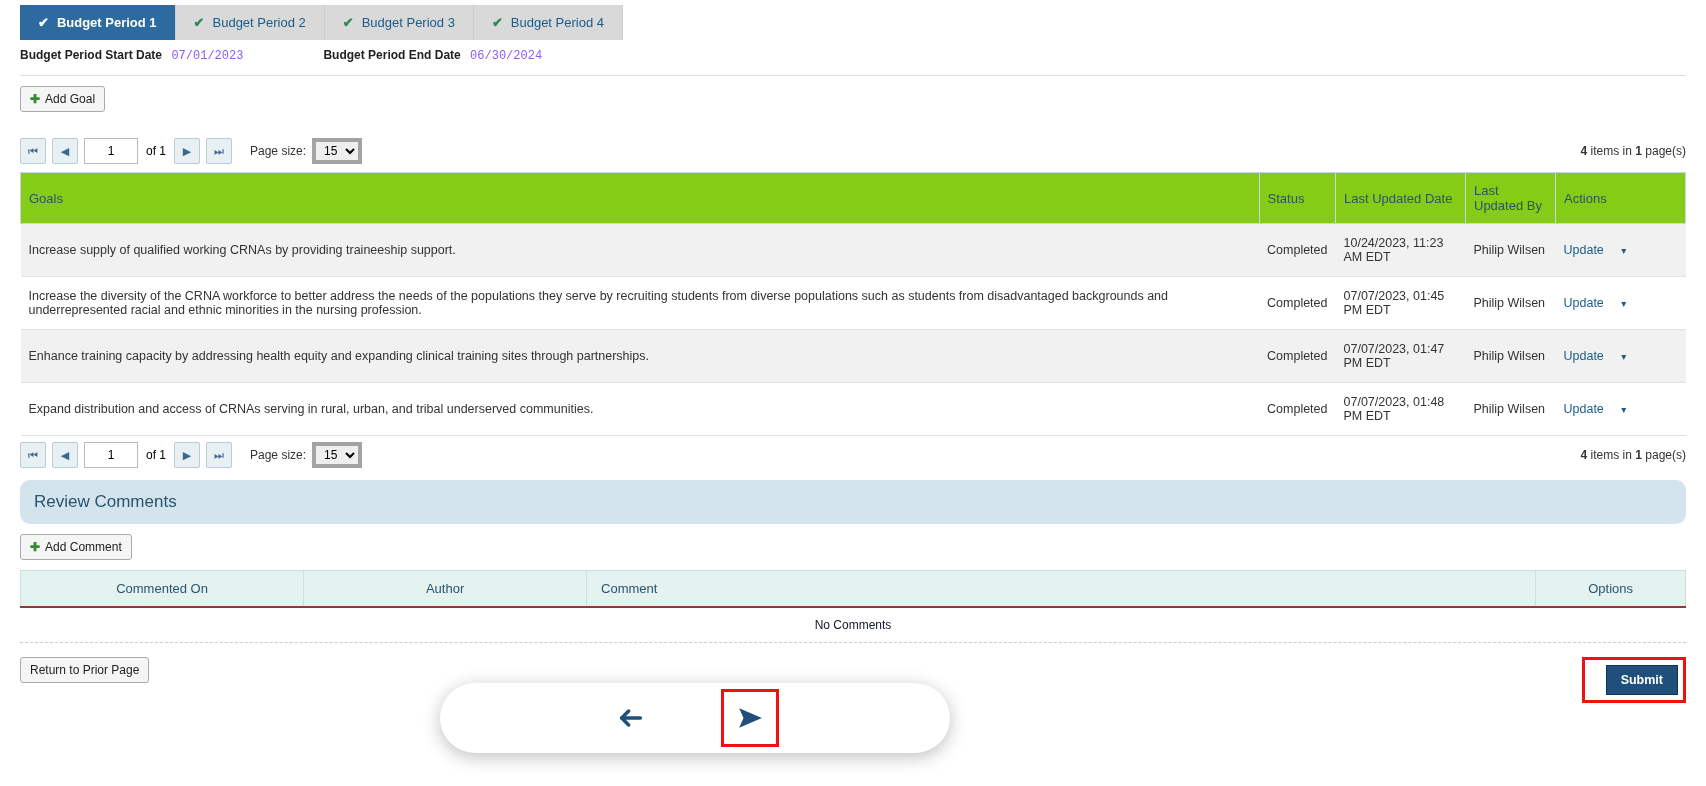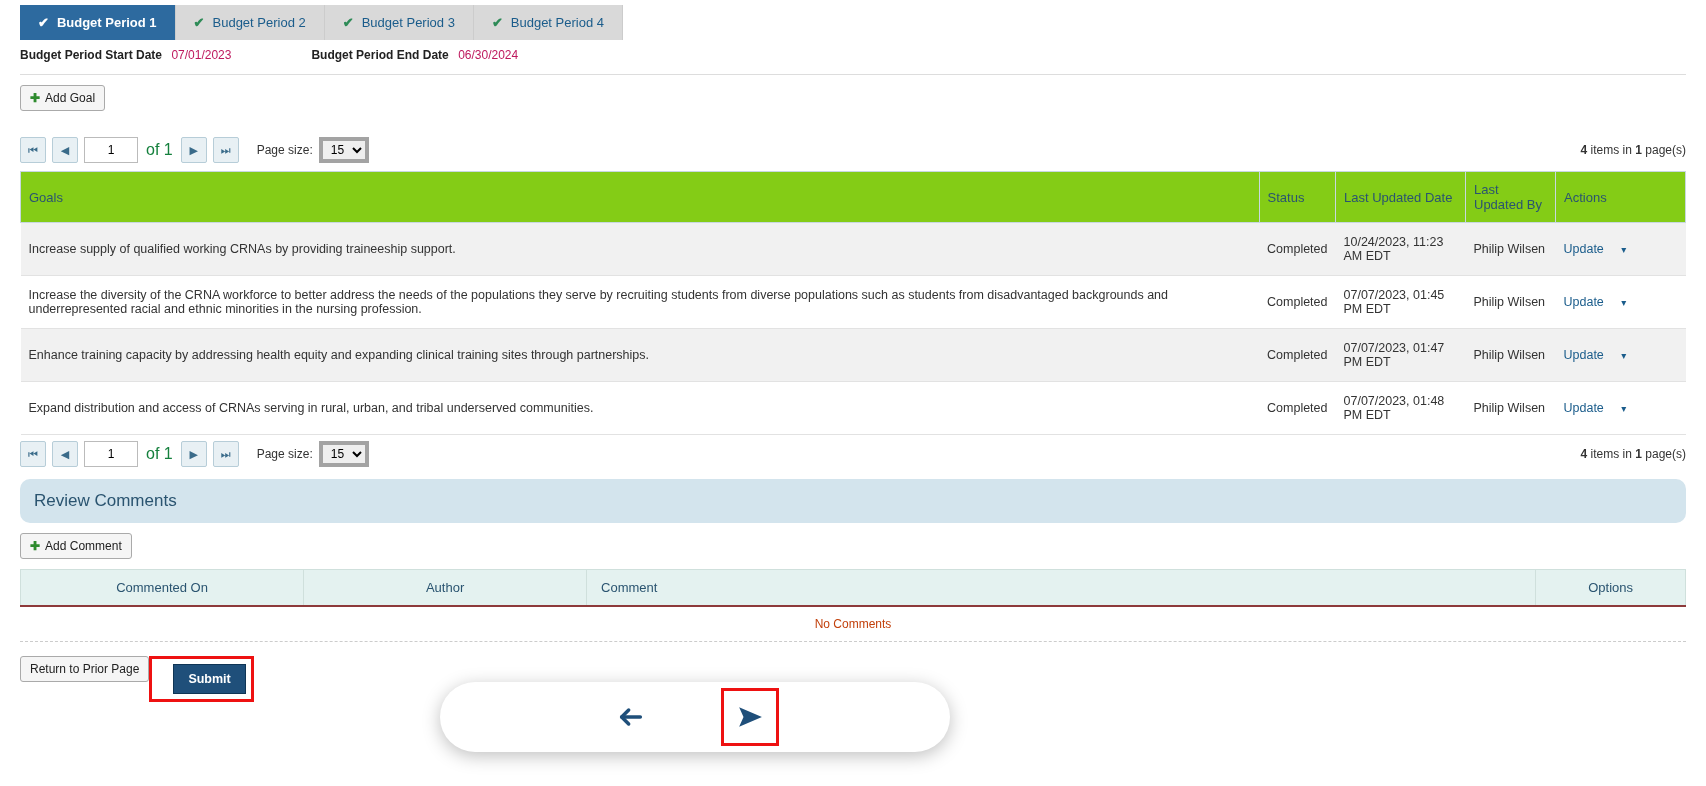--- a/index.html
+++ b/index.html
@@ -37,21 +37,21 @@
     display: flex;
     gap: 80px;
     padding: 8px 0 6px 0;
     font-size: 12px;
   }
   .dates-row .lbl {
     font-weight: bold;
     color: #222;
     margin-right: 6px;
   }
-  .dates-row .val { color: #be185d; }
+  .dates-row .val { color: #8b5cf6; font-family: Liberation Mono, monospace; }
   .section-divider {
     border-top: 1px solid #ddd;
     margin: 6px 0 10px 0;
   }
   .btn {
     display: inline-flex;
     align-items: center;
     gap: 5px;
     padding: 5px 9px;
     background: #f5f5f5;
@@ -81,21 +81,21 @@
     color: #3a6b8a;
     font-size: 11px;
   }
   .pginput {
     width: 54px;
     height: 26px;
     text-align: center;
     border: 1px solid #bbb;
     font-size: 12px;
   }
-  .pgof { font-size: 16px; color: #15803d; padding: 0 2px; }
+  .pgof { font-size: 12px; color: #000000; padding: 0 2px; }
   .pgsize-lbl { font-size: 12px; margin-left: 12px; }
   .pgsize-sel {
     height: 26px;
     border: 4px solid #a3a3a3;
     font-size: 12px;
     padding: 0 4px;
   }
   .pager-summary {
     margin-left: auto;
     font-size: 12px;
@@ -163,25 +163,26 @@
     font-size: 13px;
   }
   table.comments .underline-row td {
     border-top: 2px solid #8d3a3a;
     padding:0; height:0;
   }
   .no-comments {
     text-align: center;
     padding: 10px 0;
     font-size: 12px;
-    color: #c2410c;
+    color: #0f172a;
     border-bottom: 1px dashed #ccc;
   }
   .footer-row {
     display: flex;
+    justify-content: space-between;
     align-items: flex-start;
     padding-top: 14px;
   }
   .submit-btn {
     background: #1f4f7a;
     color: #fff;
     border: 1px solid #0f3555;
     padding: 7px 14px;
     font-size: 12.5px;
     cursor: pointer;

